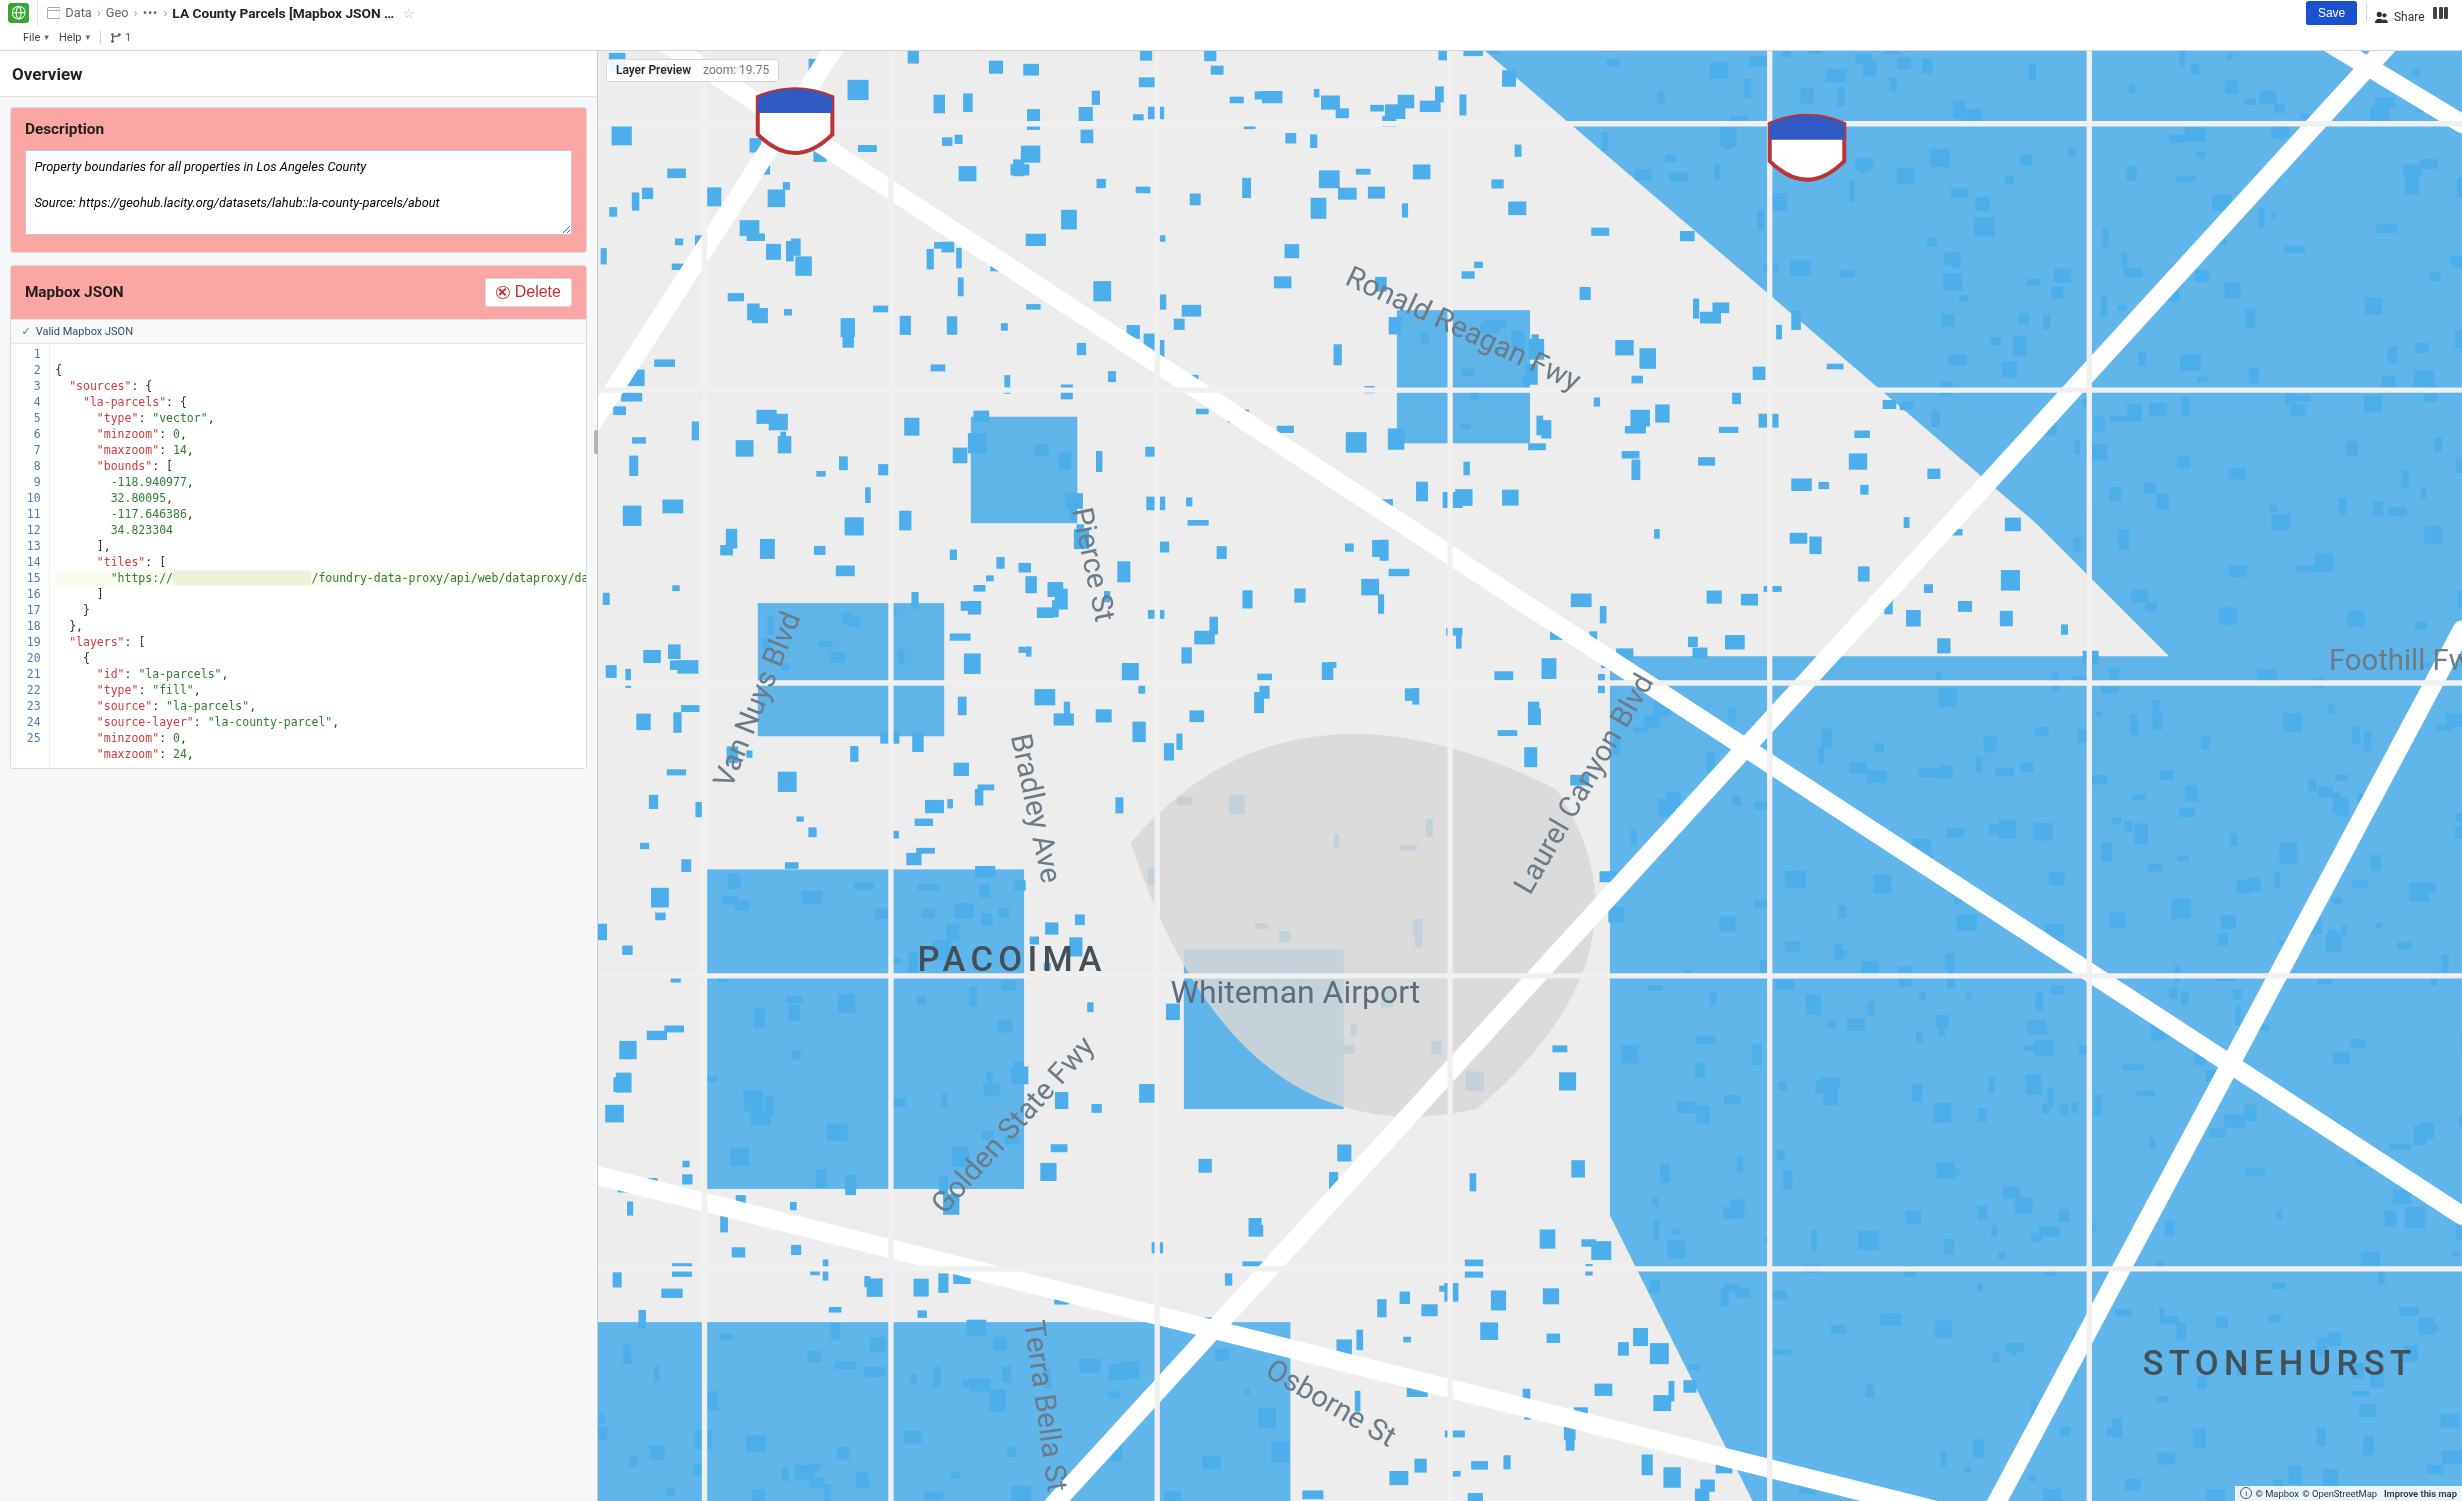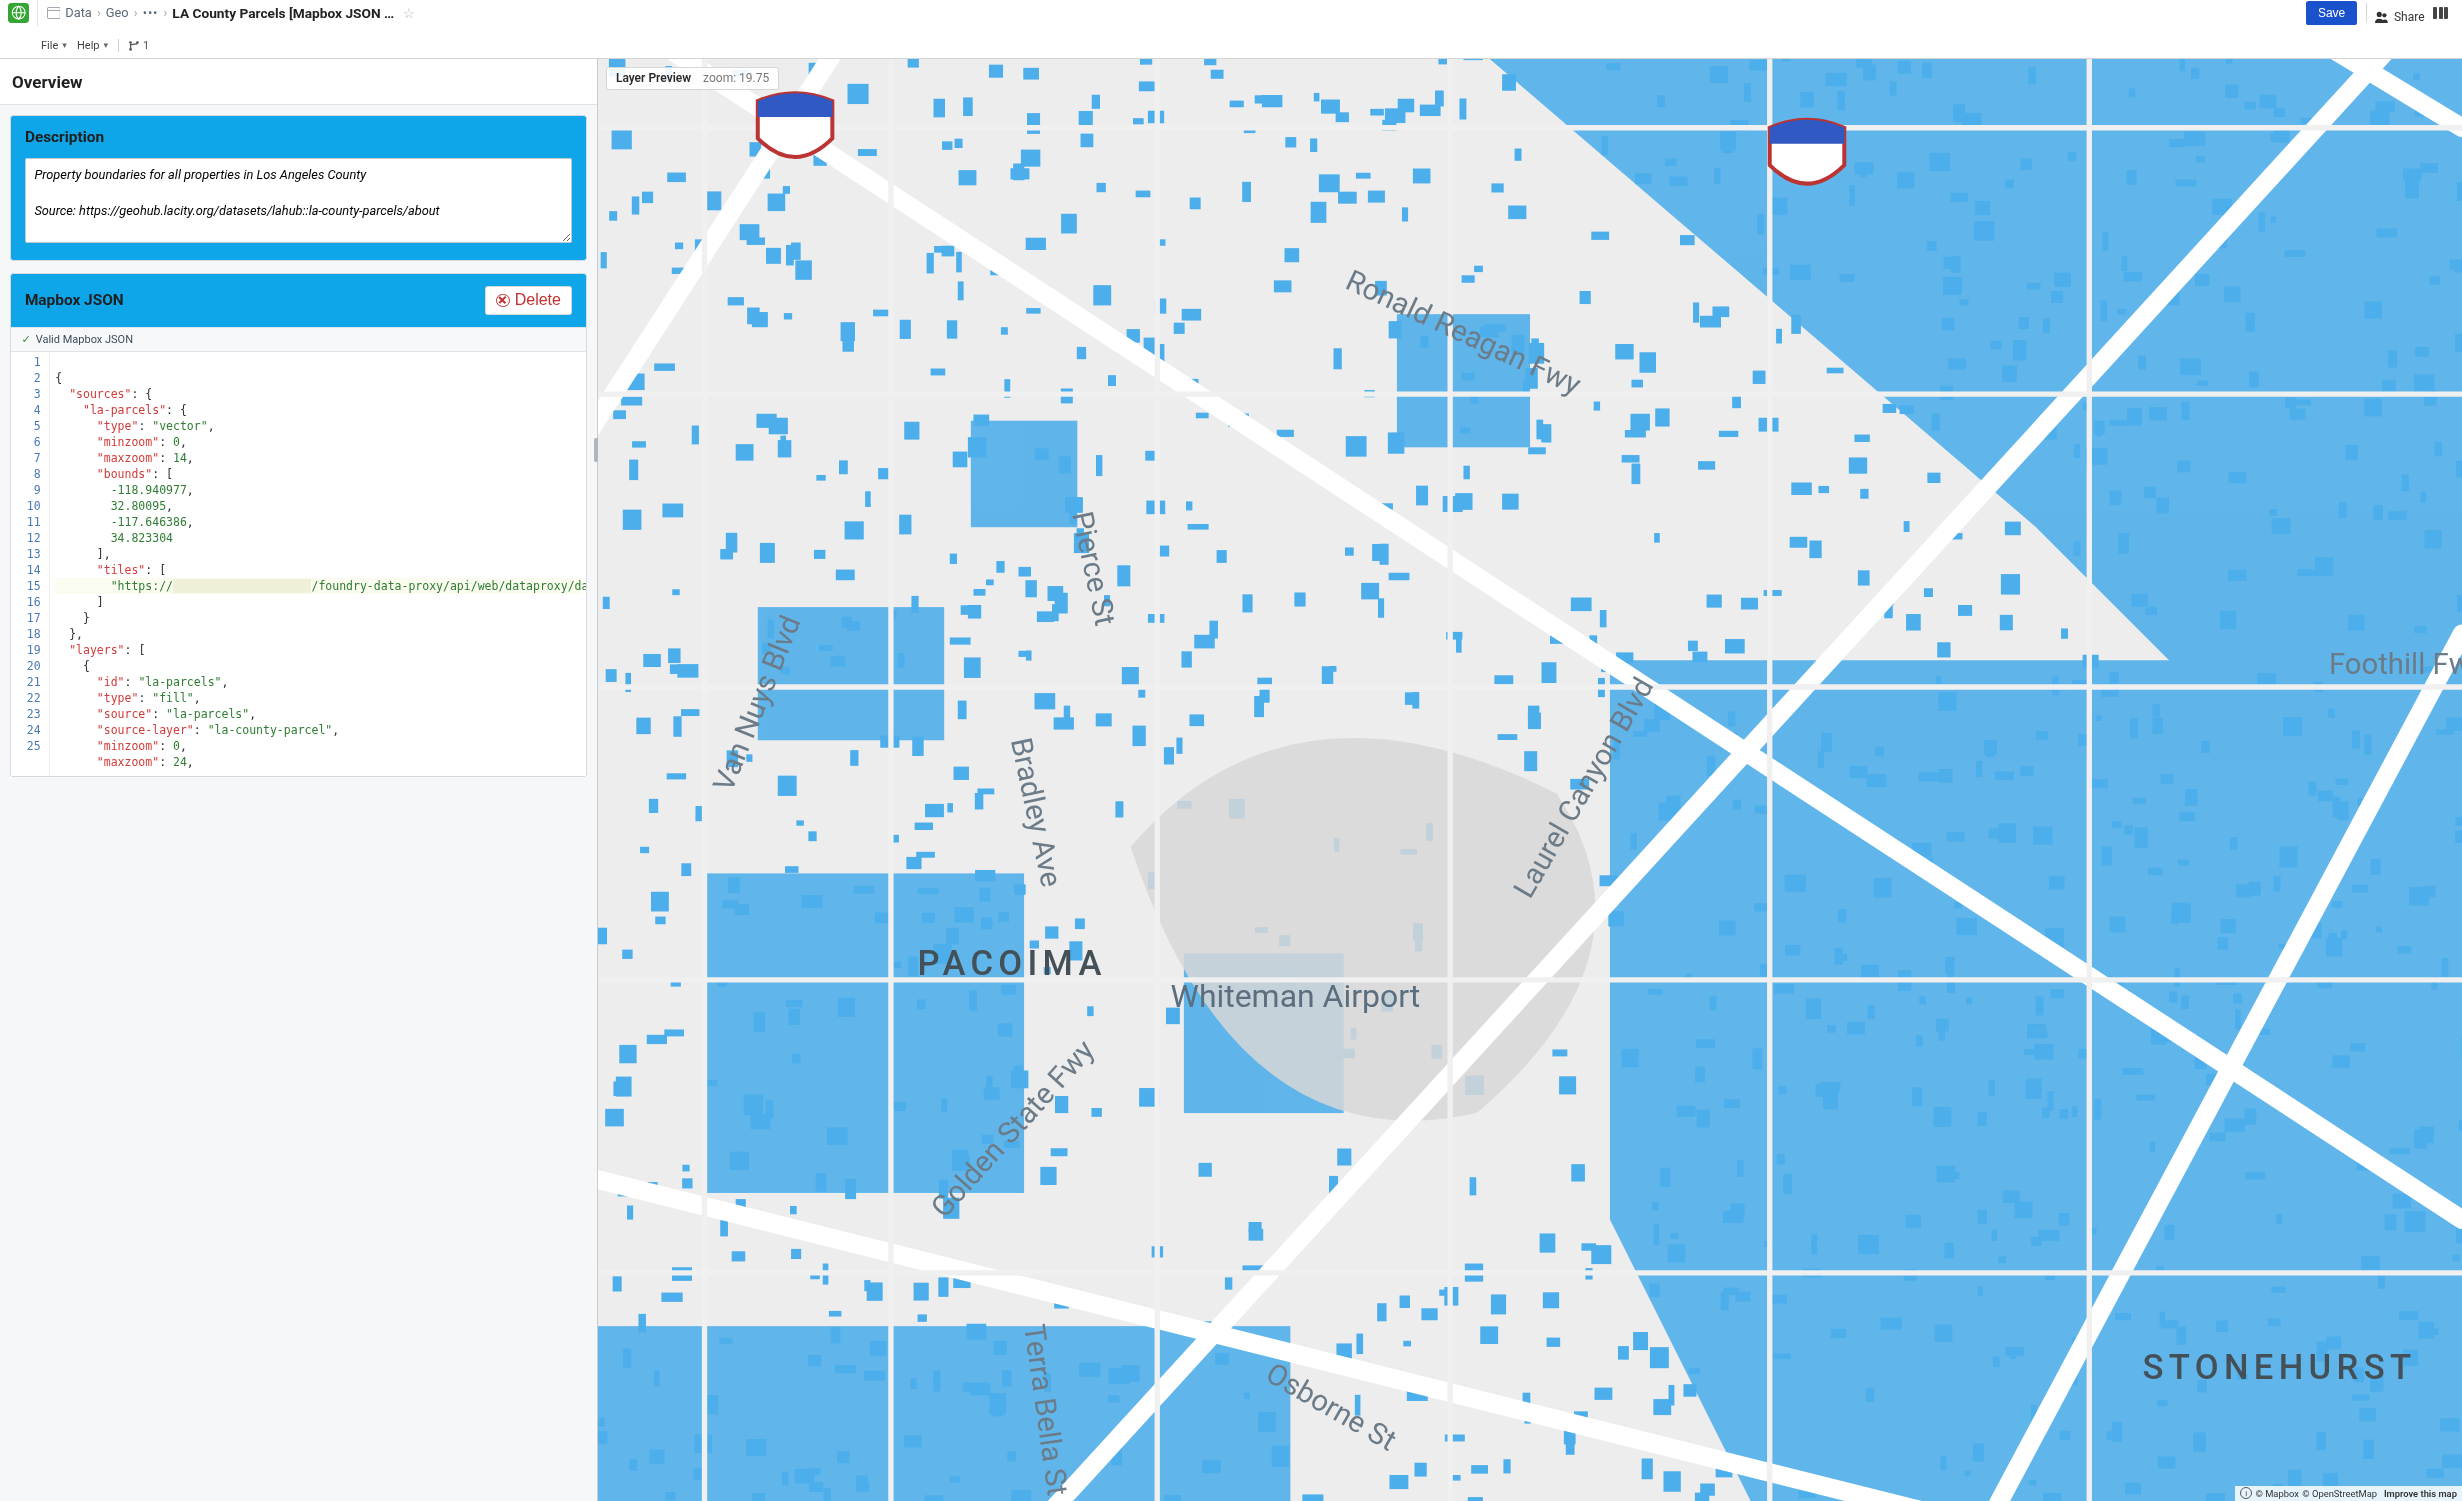--- a/index.html
+++ b/index.html
@@ -17,38 +17,38 @@
   .breadcrumbs .ellipsis { letter-spacing: 0.9px; cursor: pointer; }
   .breadcrumbs .title { font-weight: 700; color: #222; font-size: 13.7px; }
   .star { color: #b0b8c0; font-size: 13.7px; margin-left: 3.4px; cursor: pointer; }
   .header-right { display: flex; align-items: center; gap: 8.5px; padding-right: 5.1px; }
   .btn-primary { background: #1952cc; color: #fff; border: none; padding: 5.1px 12px; border-radius: 2.6px; font-size: 12px; cursor: pointer; }
   .vsep { width: 0.9px; height: 19px; background: #d8d8d8; }
   .share { display: flex; align-items: center; gap: 5.1px; color: #333; cursor: pointer; margin-top: 8px; }
   .cols-icon { width: 15.4px; height: 12px; display: flex; gap: 1.7px; cursor: pointer; }
   .cols-icon span { flex: 1; background: #444; border-radius: 0.9px; }
 
-  .header-row2 { display: flex; align-items: center; height: 24px; padding-left: 41px; gap: 8.5px; font-size: 11px; color: #444; margin-top: 8px; }
+  .header-row2 { display: flex; align-items: center; height: 24px; padding-left: 23px; gap: 8.5px; font-size: 11px; color: #444; }
   .menu-item { display: flex; align-items: center; gap: 2.6px; cursor: pointer; }
   .menu-item .caret { font-size: 7.7px; color: #666; }
   .vsep2 { width: 0.9px; height: 13.7px; background: #d0d0d0; }
   .branch { display: flex; align-items: center; gap: 3.4px; color: #555; font-size: 11px; }
 
   
   .main { flex: 1; display: flex; min-height: 0; border-radius: 26px; }
   .left { width: 597px; display: flex; flex-direction: column; background: #f6f7f8; overflow: hidden; }
   .divider { width: 0.9px; background: #c8ccd0; position: relative; }
   .div-handle { position: absolute; top: 379px; left: -3.4px; width: 7.7px; height: 24px; background: #b0b6bc; border-radius: 1.7px; cursor: ew-resize; }
   .right { flex: 1; position: relative; background: #bef264; overflow: hidden; }
 
   
   .overview-hdr { font-size: 17px; font-weight: 700; padding: 13.7px 12px 12px; background: #fff; border-bottom: 0.9px solid #e2e2e2; }
   .left-scroll { flex: 1; overflow-y: auto; padding: 10.2px; }
 
-  .card { background: #0ea5e9; border: 0.9px solid #d8dadd; border-radius: 3.4px; margin-bottom: 12px; }
+  .card { background: #fca5a5; border: 0.9px solid #d8dadd; border-radius: 3.4px; margin-bottom: 12px; }
   .card-hdr { display: flex; align-items: center; justify-content: space-between; padding: 12px 13.7px; }
   .card-title { font-size: 15.4px; font-weight: 700; }
   .card-body { padding: 0 13.7px 13.7px; }
   .desc-ta { width: 100%; height: 85px; border: 0.9px solid #c5c9ce; border-radius: 1.7px; padding: 6.8px 8.5px; font-family: inherit; font-size: 12.8px; resize: vertical; line-height: 1.4; font-style: italic; }
 
   .btn-delete { display: flex; align-items: center; gap: 5.1px; color: #c23030; border: 0.9px solid #d8d8d8; background: #fff; padding: 4.3px 10.2px; border-radius: 2.6px; font-size: 16px; cursor: pointer; }
   .btn-delete .del-icon { width: 13.7px; height: 13.7px; border: 1.7px solid #c23030; border-radius: 50%; position: relative; }
   .btn-delete .del-icon::before, .btn-delete .del-icon::after { content: ""; position: absolute; top: 4.3px; left: 0.9px; width: 8.5px; height: 1.7px; background: #c23030; }
   .btn-delete .del-icon::before { transform: rotate(45deg); }
   .btn-delete .del-icon::after { transform: rotate(-45deg); }

